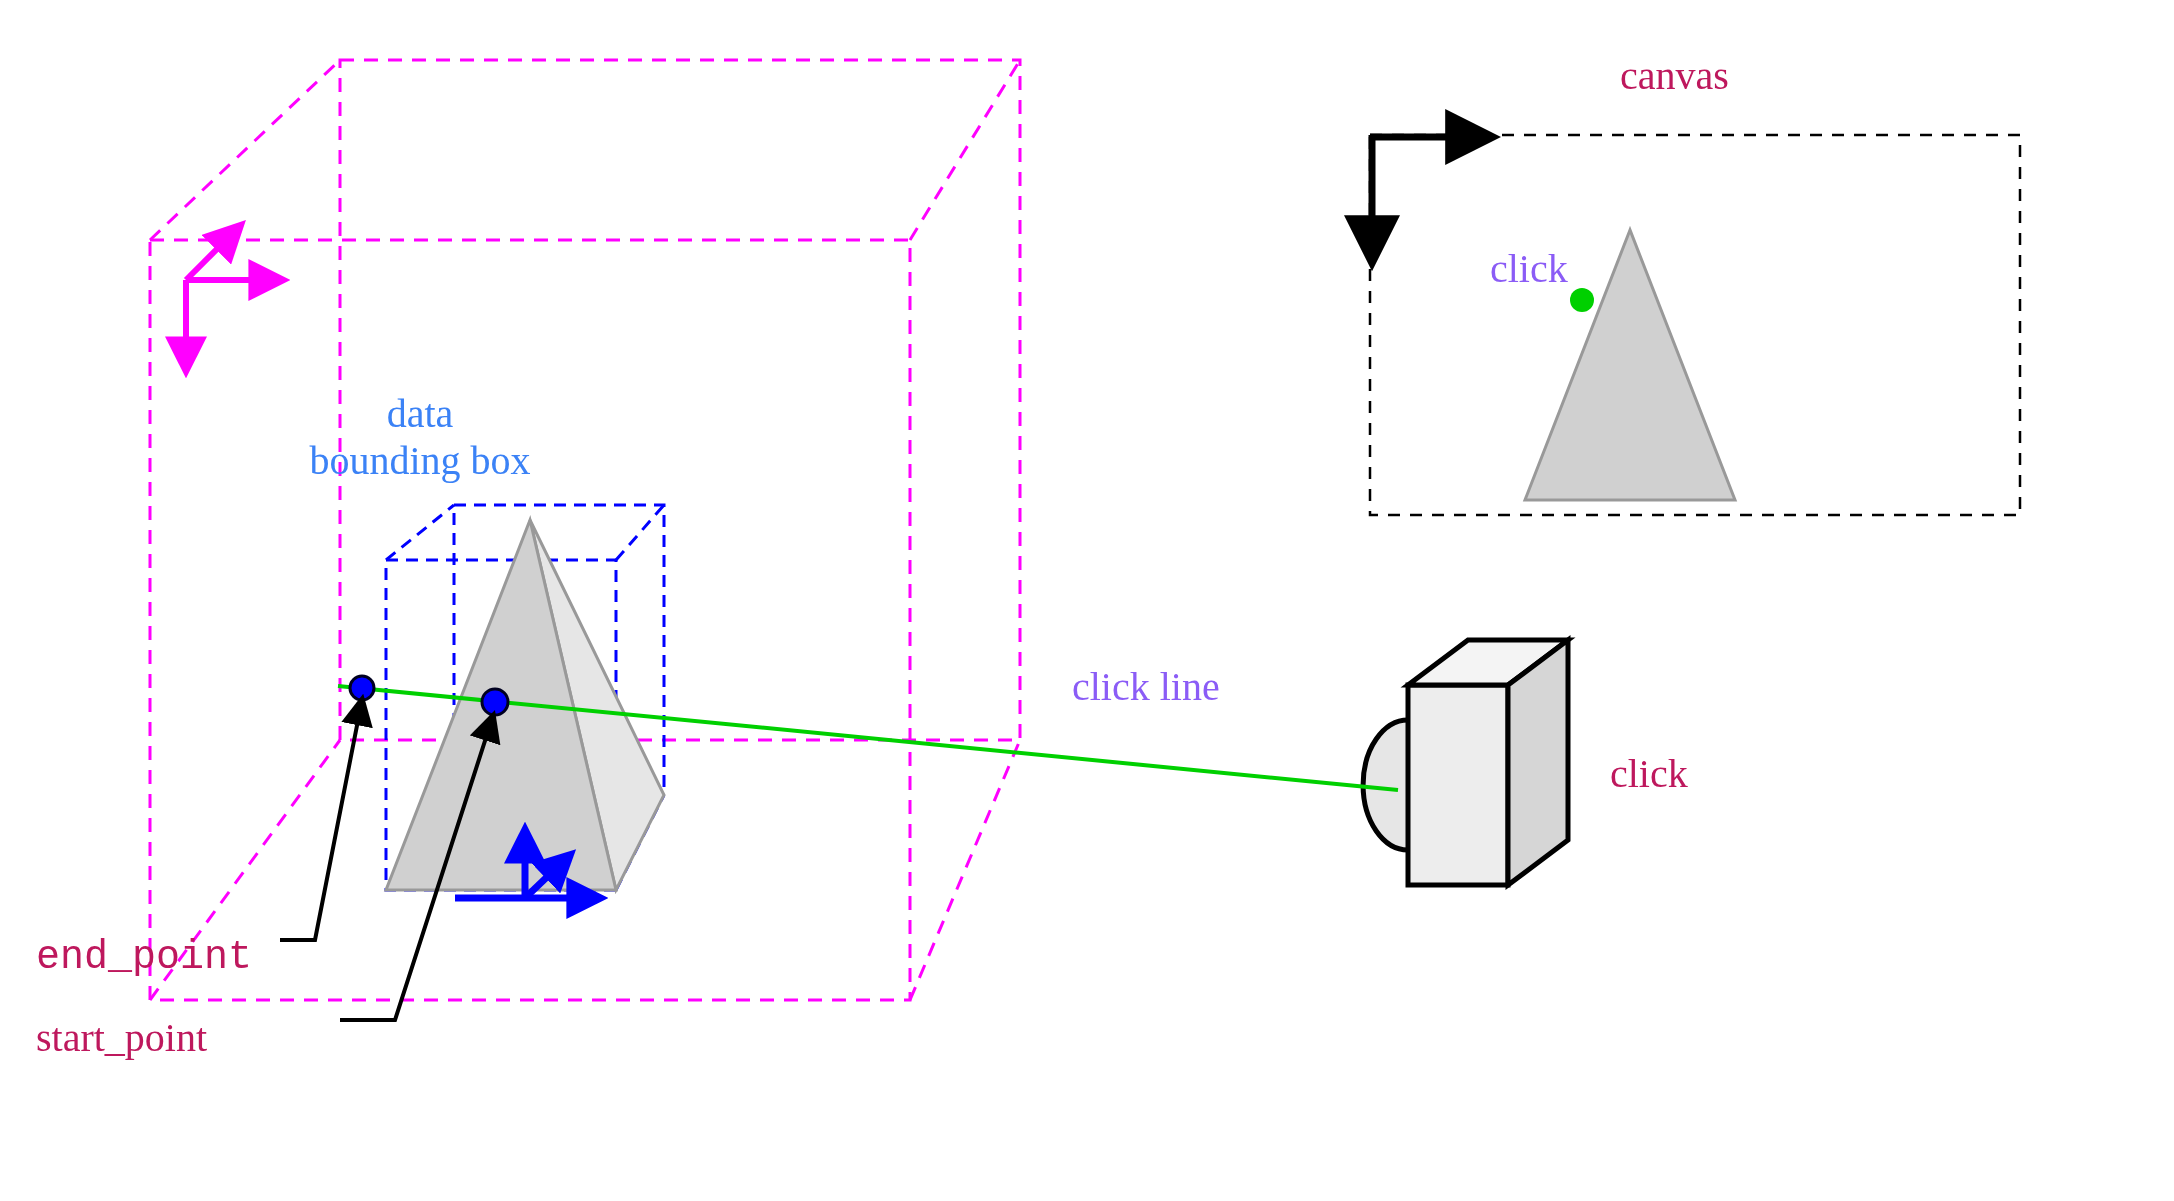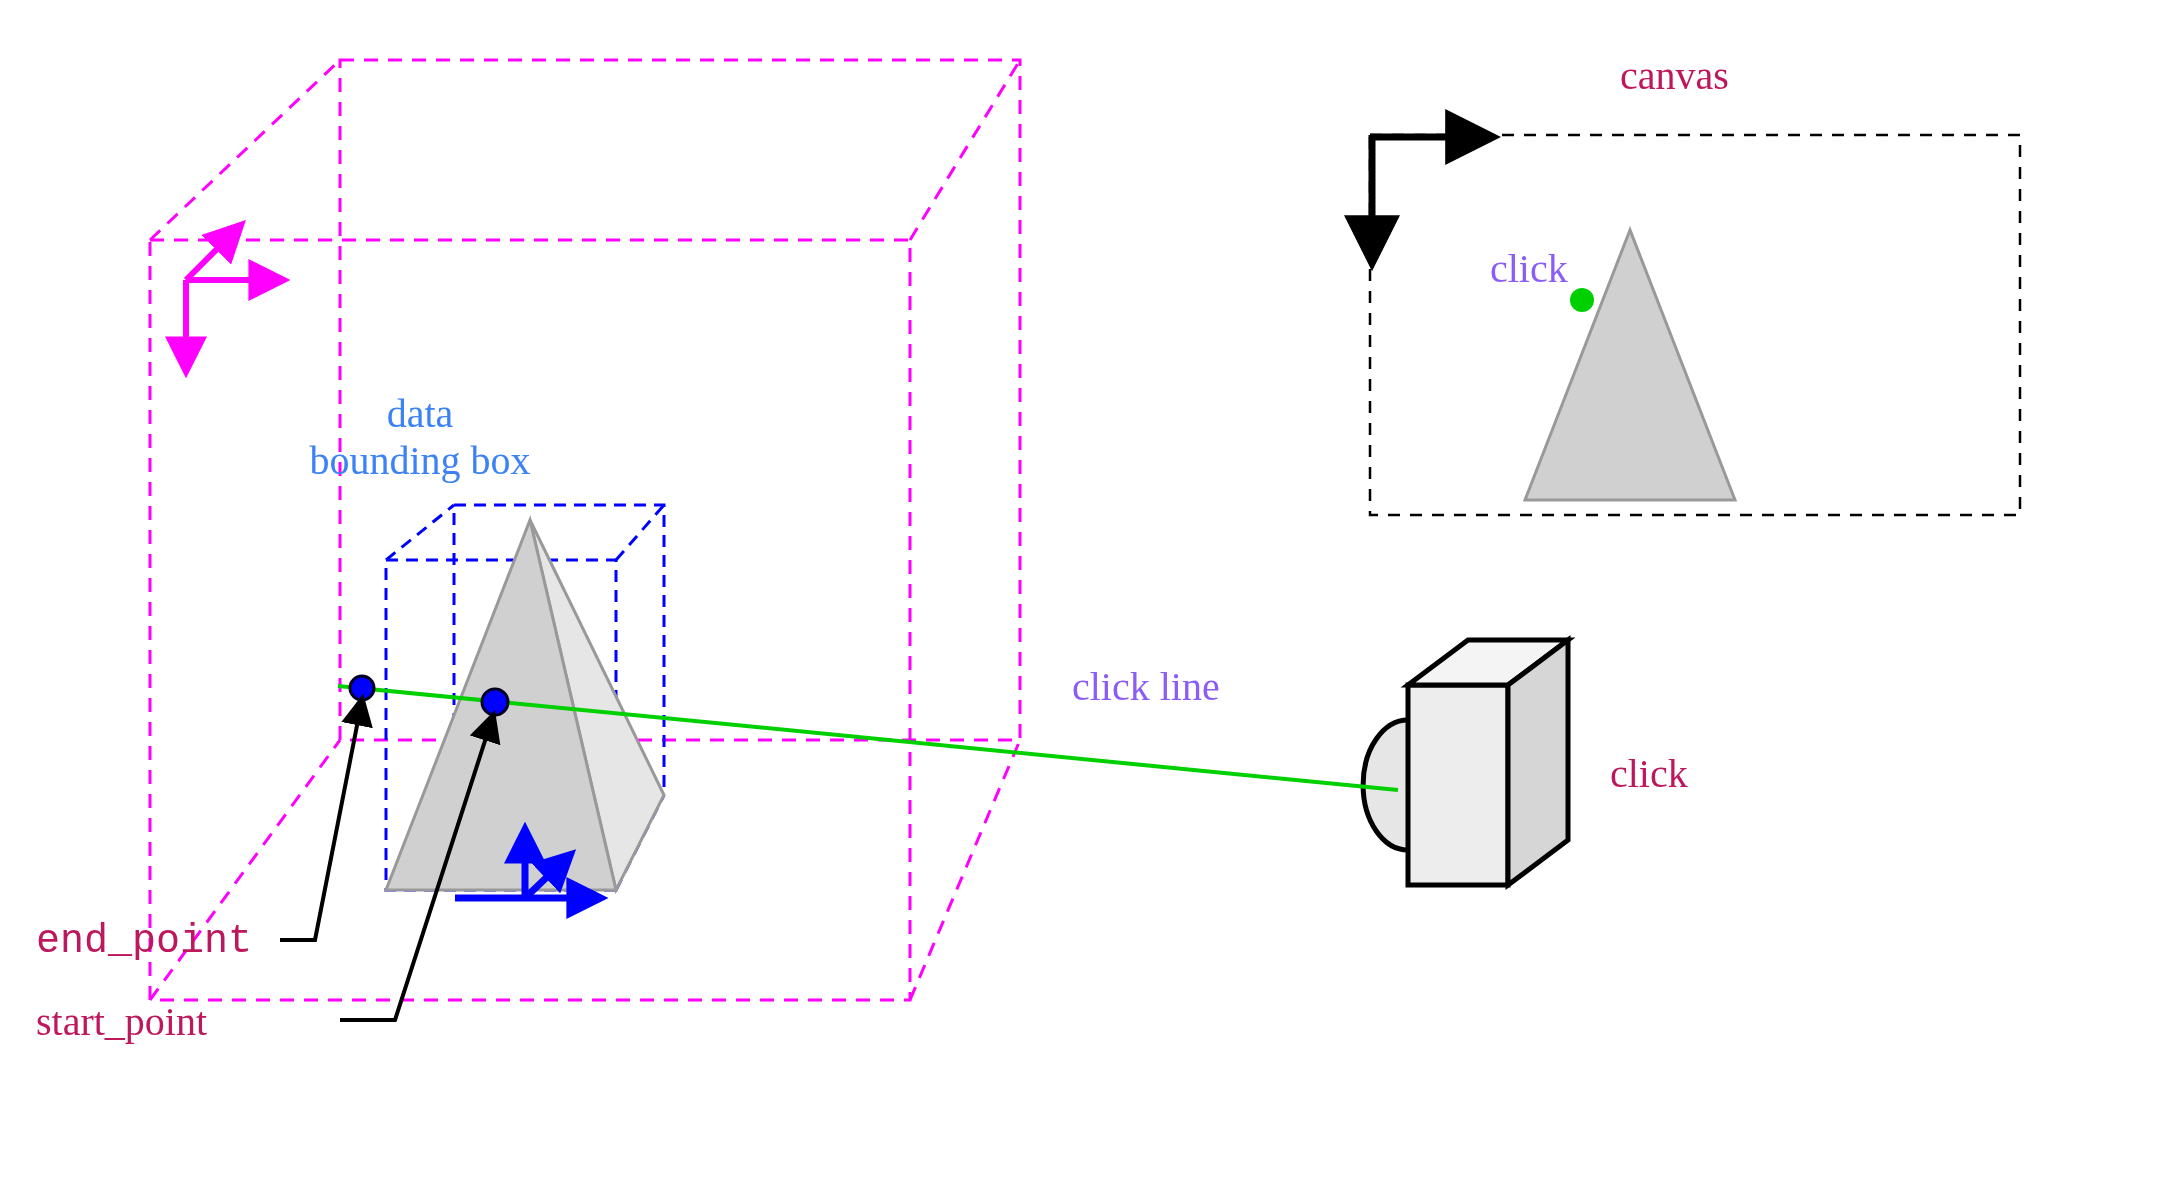--- a/index.html
+++ b/index.html
@@ -16,21 +16,21 @@
       left: 0;
     }
     .label {
       position: absolute;
       font-size: 40px;
       color: #be185d;
       white-space: nowrap;
     }
     .label-blue { color: #3b82f6; }
     .label-green { color: #8b5cf6; }
-    .label-mono { font-family: 'Courier New', Courier, monospace; }
+    .label-mono { font-family: 'Courier New', Courier, monospace; margin-top: 16px; }
     .center { text-align: center; }
   </style>
 </head>
 <body>
 
 <svg width="2174" height="1201" viewBox="0 0 2174 1201">
   <defs>
     <marker id="arrow-black" viewBox="0 0 10 10" refX="8" refY="5" markerWidth="8" markerHeight="8" orient="auto-start-reverse">
       <path d="M 0 0 L 10 5 L 0 10 z" fill="#000"></path>
     </marker>

